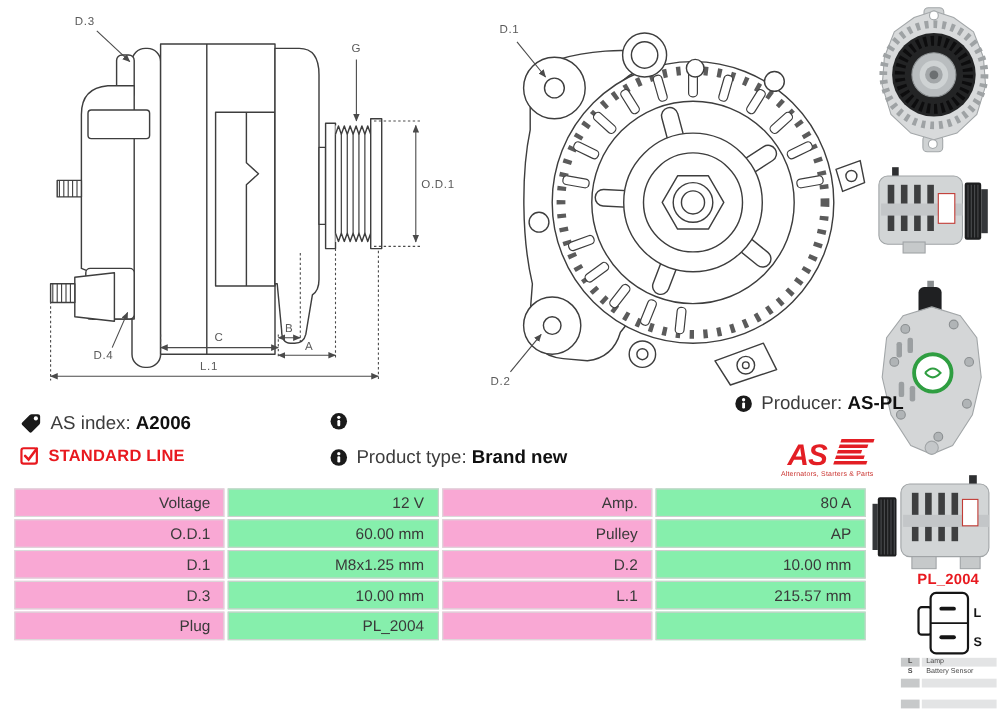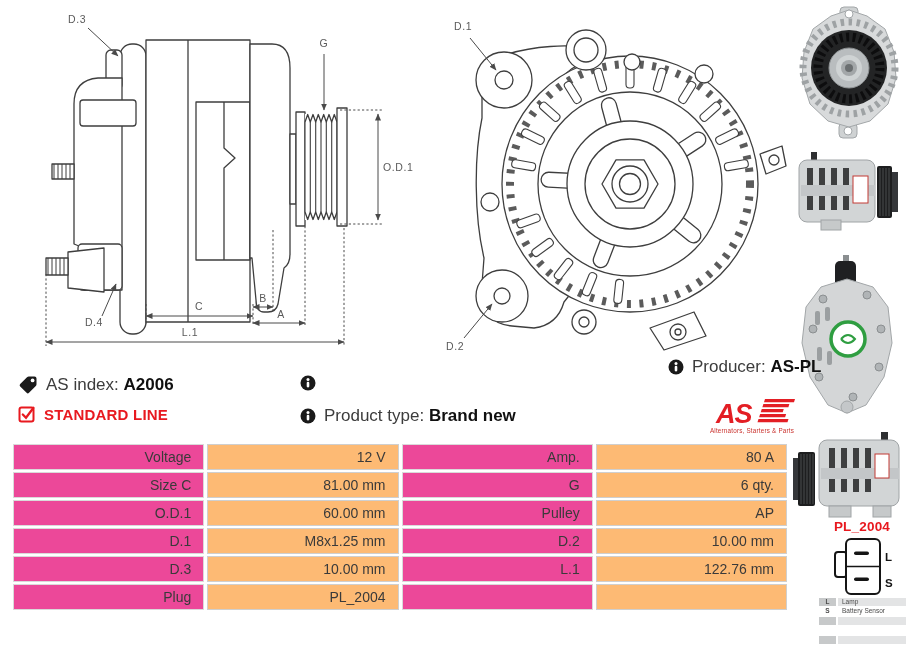--- a/index.html
+++ b/index.html
@@ -20,22 +20,22 @@
   .info-item{position:absolute;display:flex;align-items:center;gap:8px;
              font-size:17px;color:#3c3c3c;white-space:nowrap;}
   .info-item b{color:#101010;}
   .red-line{color:#e8191f;font-weight:bold;font-size:15px;letter-spacing:.2px;}
 
   
   .spec{position:absolute;left:10px;top:442px;width:780px;
         border-collapse:separate;border-spacing:3px 2px;table-layout:fixed;}
   .spec th,.spec td{height:24px;font-size:14px;font-weight:normal;text-align:right;
         padding:0 12px 0 0;color:#3a3a3a;border:1px solid #d2d2d2;overflow:hidden;}
-  .spec th.cell-label{background:#ec4899;border-color:#dadada;}
-  .spec td.cell-value{background:#fdba74;border-color:#cfcfcf;}
+  .spec th.cell-label{background:#f9a8d4;border-color:#dadada;}
+  .spec td.cell-value{background:#86efac;border-color:#cfcfcf;}
 
   
   .plug-name{position:absolute;left:810px;top:519px;width:104px;text-align:center;
              color:#e8191f;font-weight:bold;font-size:13.5px;letter-spacing:.2px;}
   #plug-svg{position:absolute;left:830px;top:537px;}
   .plug-legend{position:absolute;left:819px;top:598px;width:87px;}
   .legend-row{display:flex;height:8px;margin-bottom:1.4px;font-size:6.5px;
               line-height:8.2px;color:#4a4a4a;}
   .legend-key{width:17px;text-align:center;font-weight:bold;background:#c7c9ca;margin-right:2px;}
   .legend-desc{flex:1;background:#e3e4e5;padding-left:4px;}
@@ -320,42 +320,36 @@
         <col style="width:25%">
       </colgroup>
     <tbody>
         <tr>
           <th class="cell-label">Voltage</th>
           <td class="cell-value">12 V</td>
           <th class="cell-label">Amp.</th>
           <td class="cell-value">80 A</td>
         </tr>
         <tr>
-          <th class="cell-label">Size C</th>
-          <td class="cell-value">81.00 mm</td>
-          <th class="cell-label">G</th>
-          <td class="cell-value">6 qty.</td>
-        </tr>
-        <tr>
           <th class="cell-label">O.D.1</th>
           <td class="cell-value">60.00 mm</td>
           <th class="cell-label">Pulley</th>
           <td class="cell-value">AP</td>
         </tr>
         <tr>
           <th class="cell-label">D.1</th>
           <td class="cell-value">M8x1.25 mm</td>
           <th class="cell-label">D.2</th>
           <td class="cell-value">10.00 mm</td>
         </tr>
         <tr>
           <th class="cell-label">D.3</th>
           <td class="cell-value">10.00 mm</td>
           <th class="cell-label">L.1</th>
-          <td class="cell-value">122.76 mm</td>
+          <td class="cell-value">215.57 mm</td>
         </tr>
         <tr>
           <th class="cell-label">Plug</th>
           <td class="cell-value">PL_2004</td>
           <th class="cell-label"></th>
           <td class="cell-value"></td>
         </tr>
       </tbody>
   </table>
 

